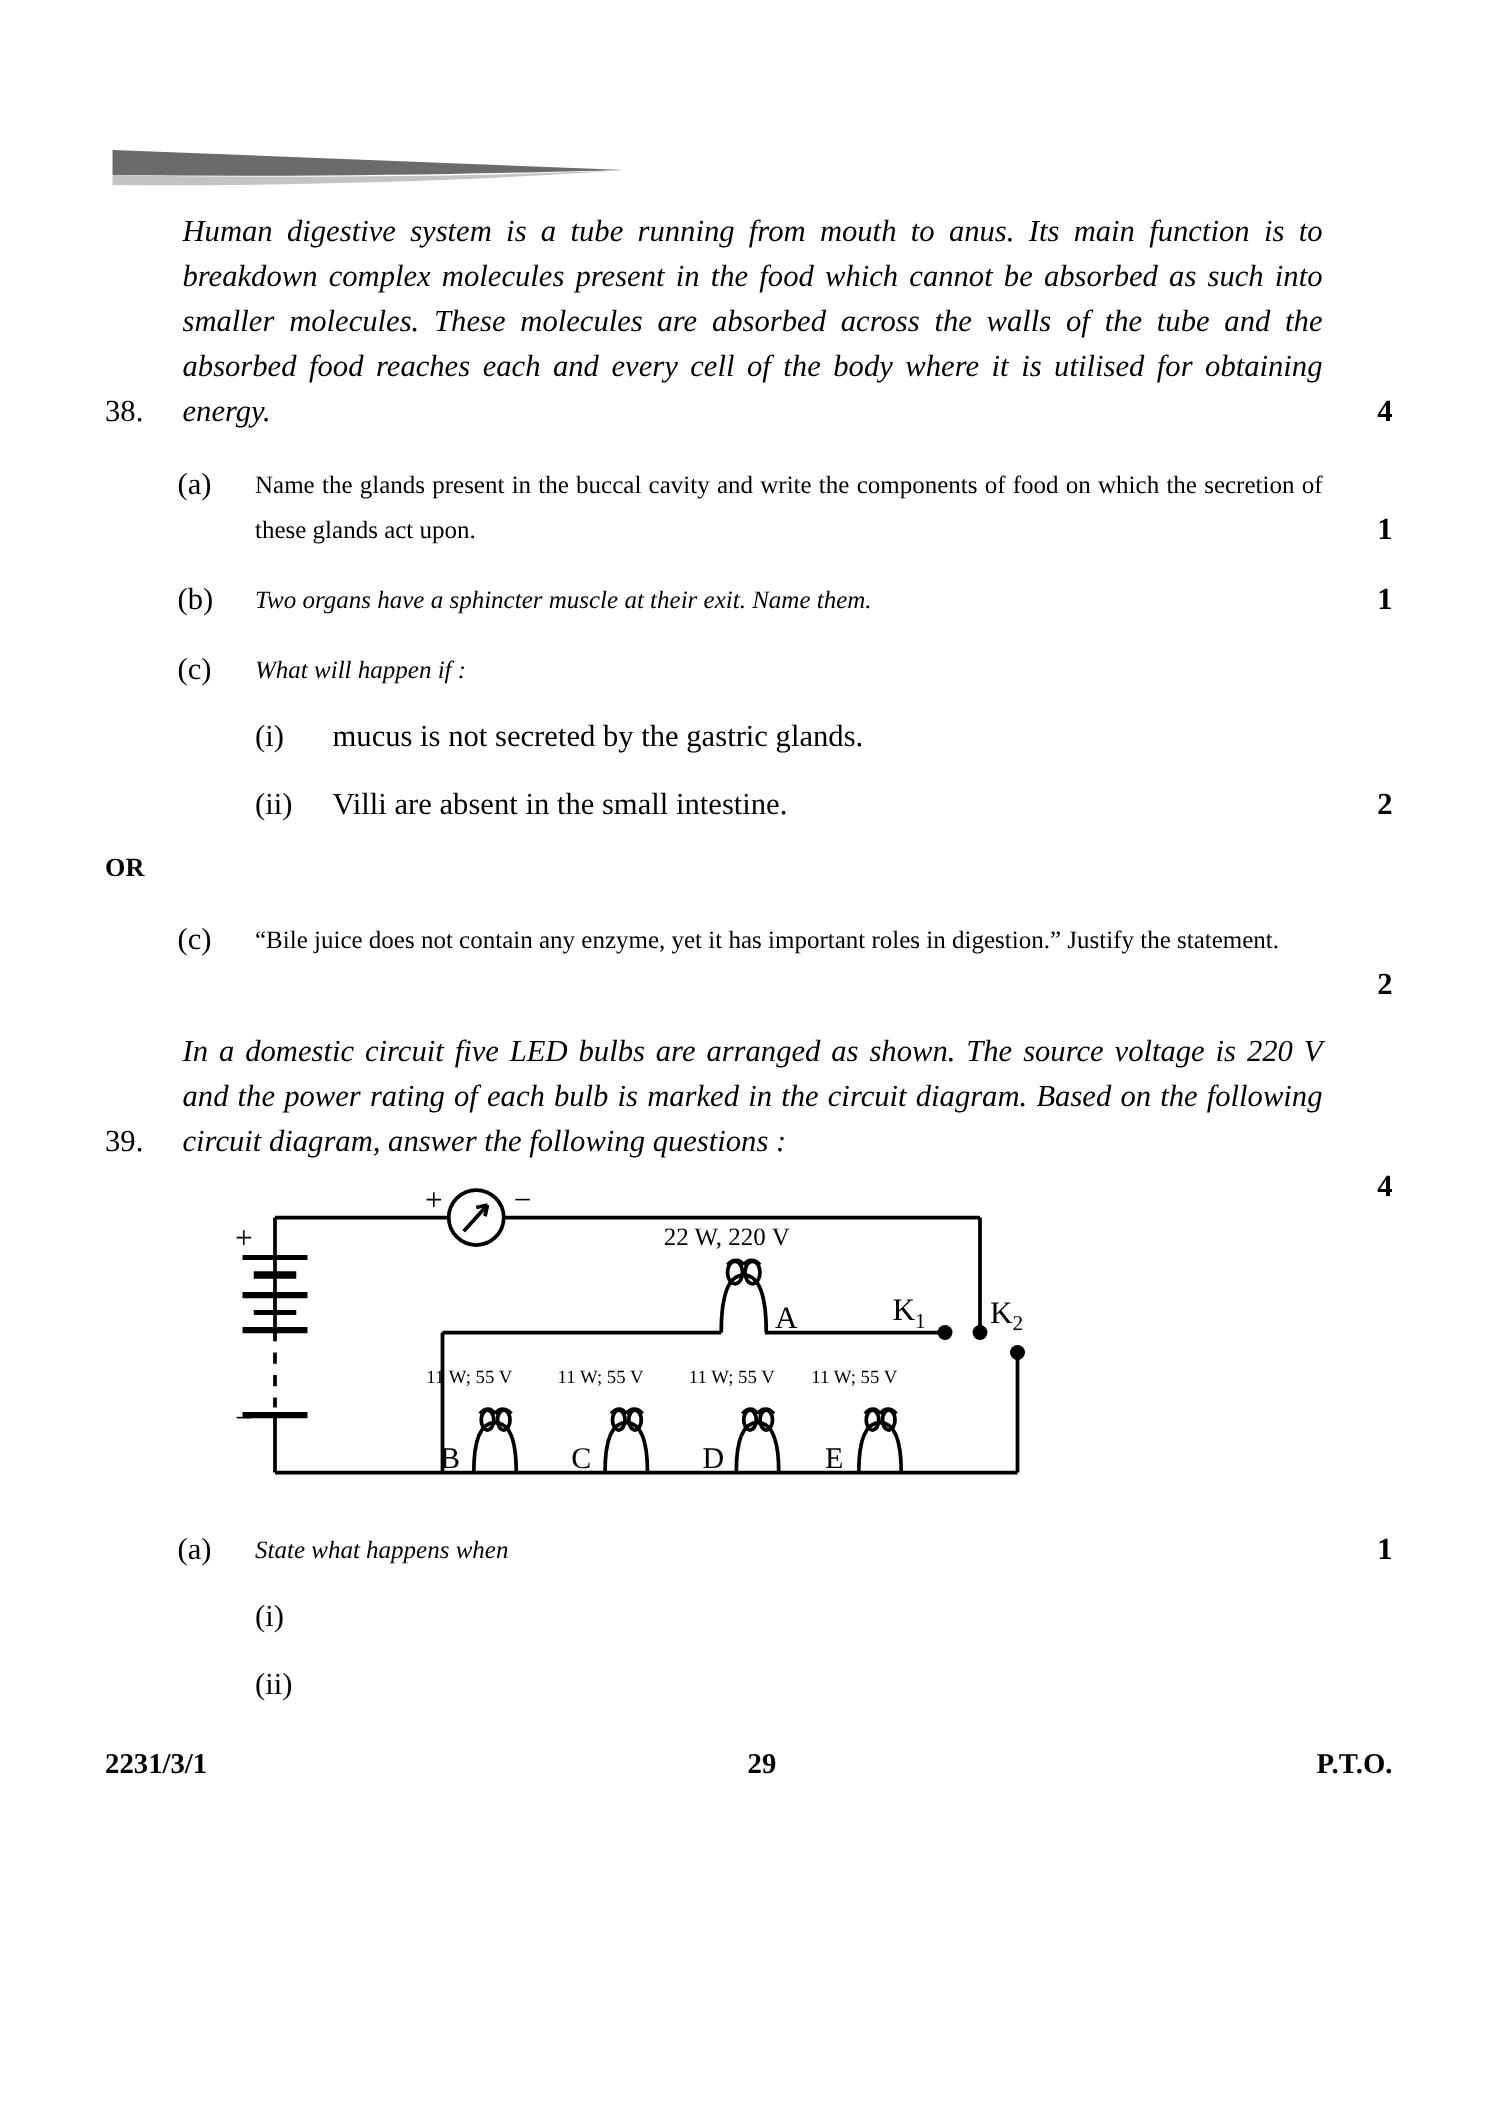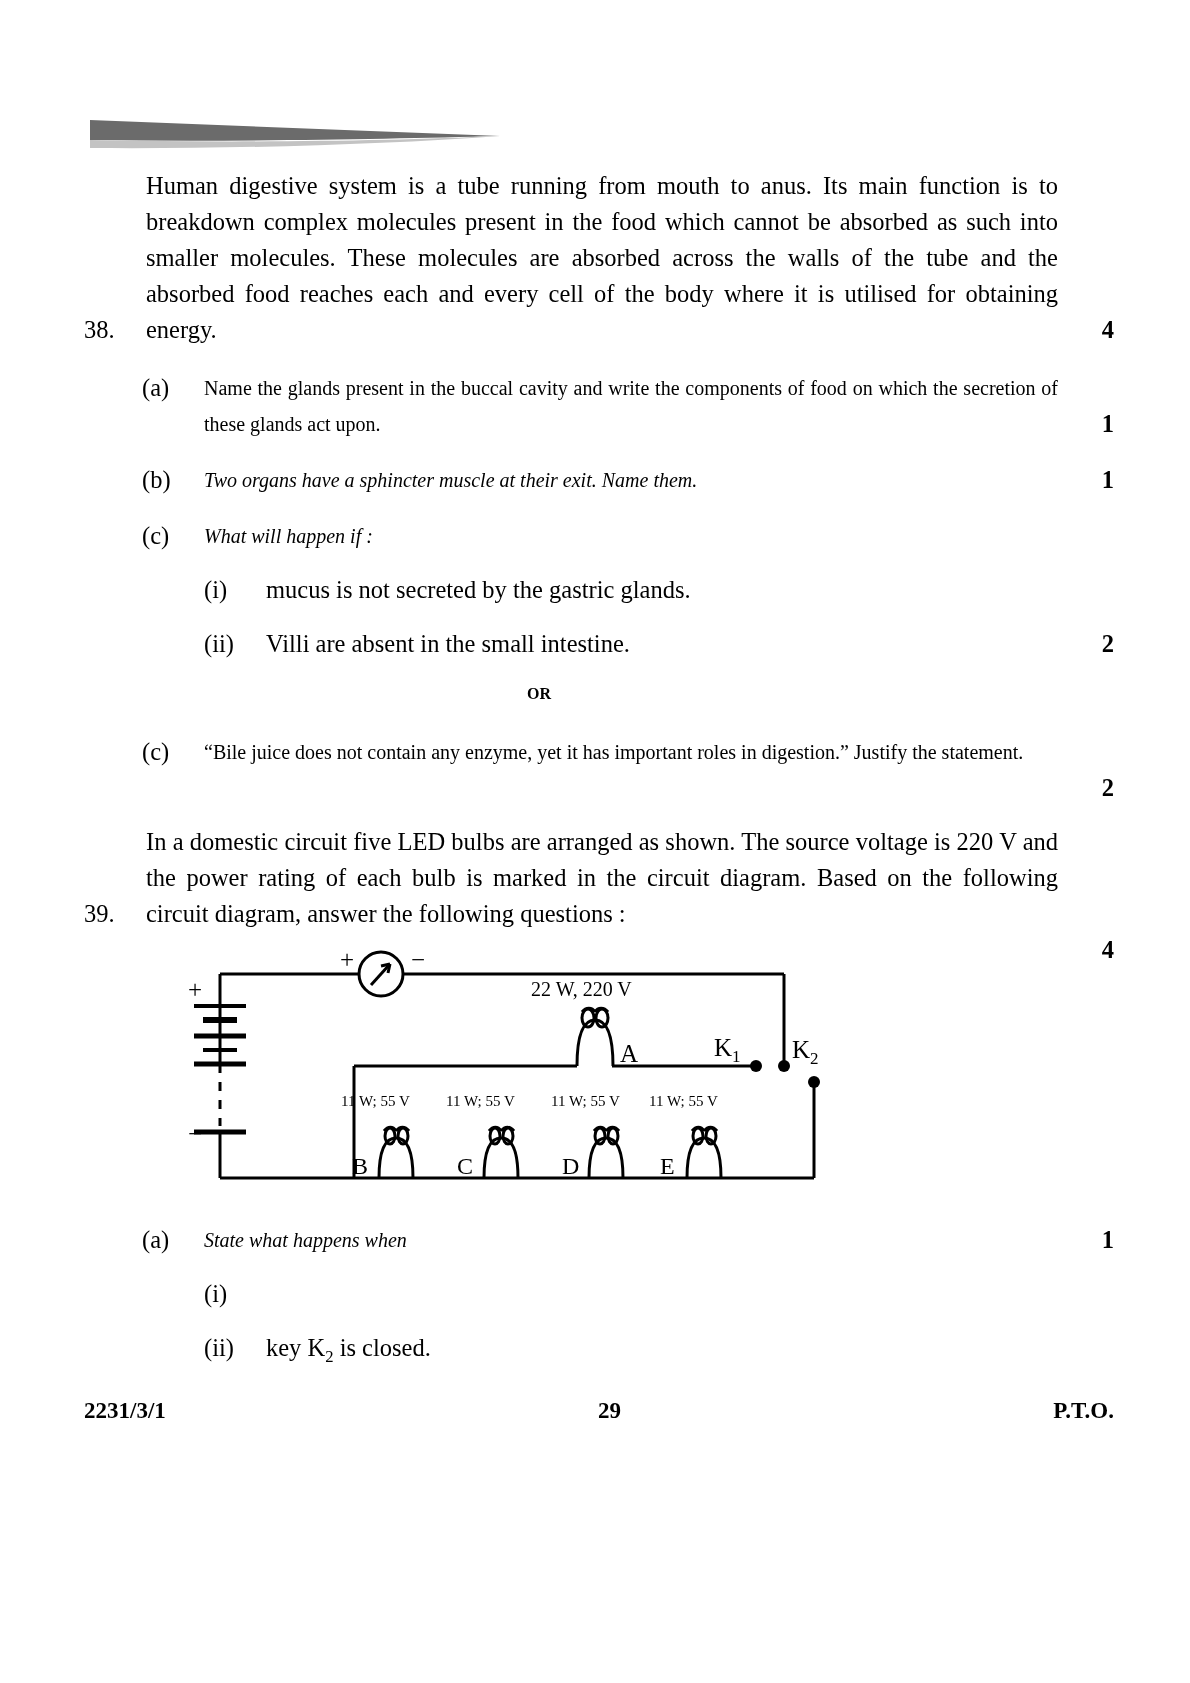--- a/index.html
+++ b/index.html
@@ -57,20 +57,21 @@
     text-align: left;
   }
 
   .qbody {
     flex: 1 1 auto;
     font-size: 24.5px;
     line-height: 36px;
     text-align: justify;
     text-justify: inter-word;
     padding-right: 0;
+    font-style: italic;
   }
 
   .marks {
     position: absolute;
     right: 0;
     width: 34px;
     text-align: right;
     font-size: 24.5px;
     font-weight: bold;
     line-height: 36px;
@@ -115,22 +116,22 @@
   }
   .rom-body {
     flex: 1 1 auto;
     font-size: 24.5px;
     line-height: 36px;
     text-align: left;
     padding-right: 56px;
   }
 
   .or-line {
-    text-align: center;
-    font-size: 16px;
+    text-align: left;
+    font-size: 21px;
     font-weight: bold;
     line-height: 36px;
     margin-top: 14px;
     padding-right: 120px;
   }
 
   .gap-lg { height: 54px; }
 
   
   .figure {
@@ -336,21 +337,20 @@
         <div class="sub-body nojust">State what happens when</div>
         <div class="marks" style="top:0;">1</div>
       </div>
 
       <div class="rom" style="margin-top:18px;">
         <div class="rom-label">(i)</div>
       </div>
 
       <div class="rom" style="margin-top:18px;">
         <div class="rom-label">(ii)</div>
-        <div class="rom-body"><span>key K</span><sub>2</sub><span> is closed.</span></div>
       </div>
     </div>
 
   </div>
 
   <div class="footer">
     <div class="f-left">2231/3/1</div>
     <div class="f-center">29</div>
     <div class="f-right">P.T.O.</div>
   </div>

